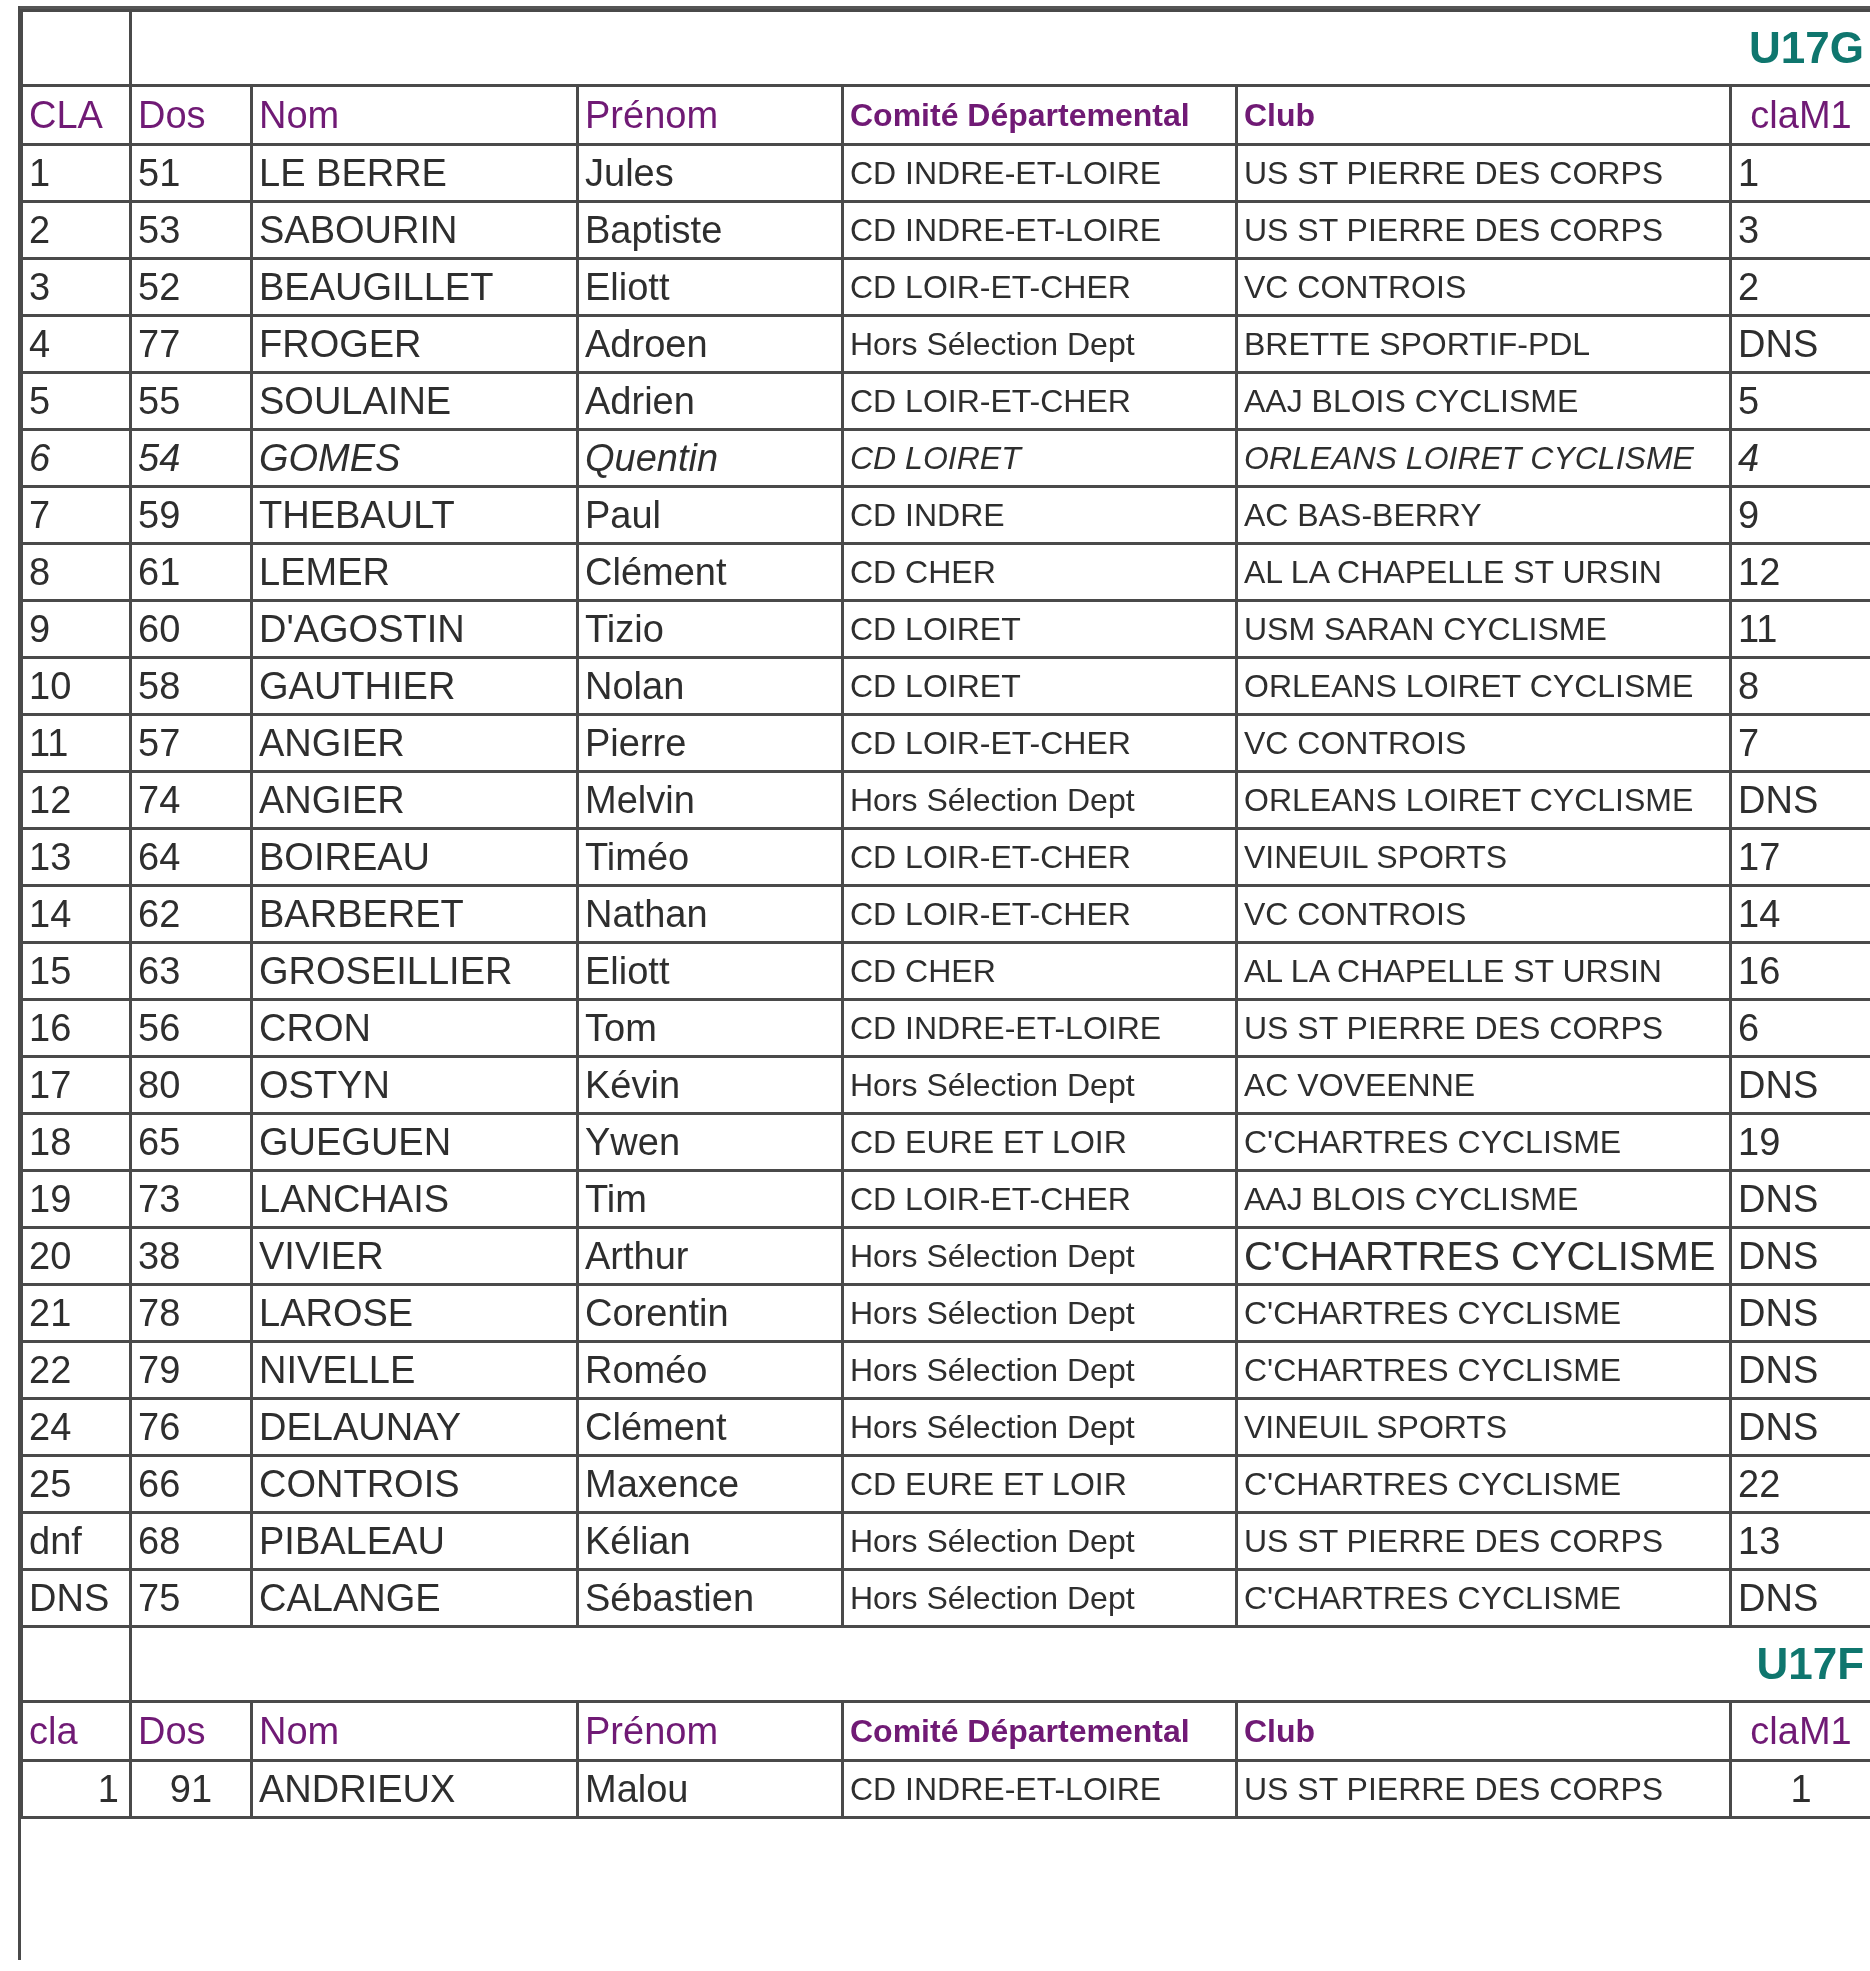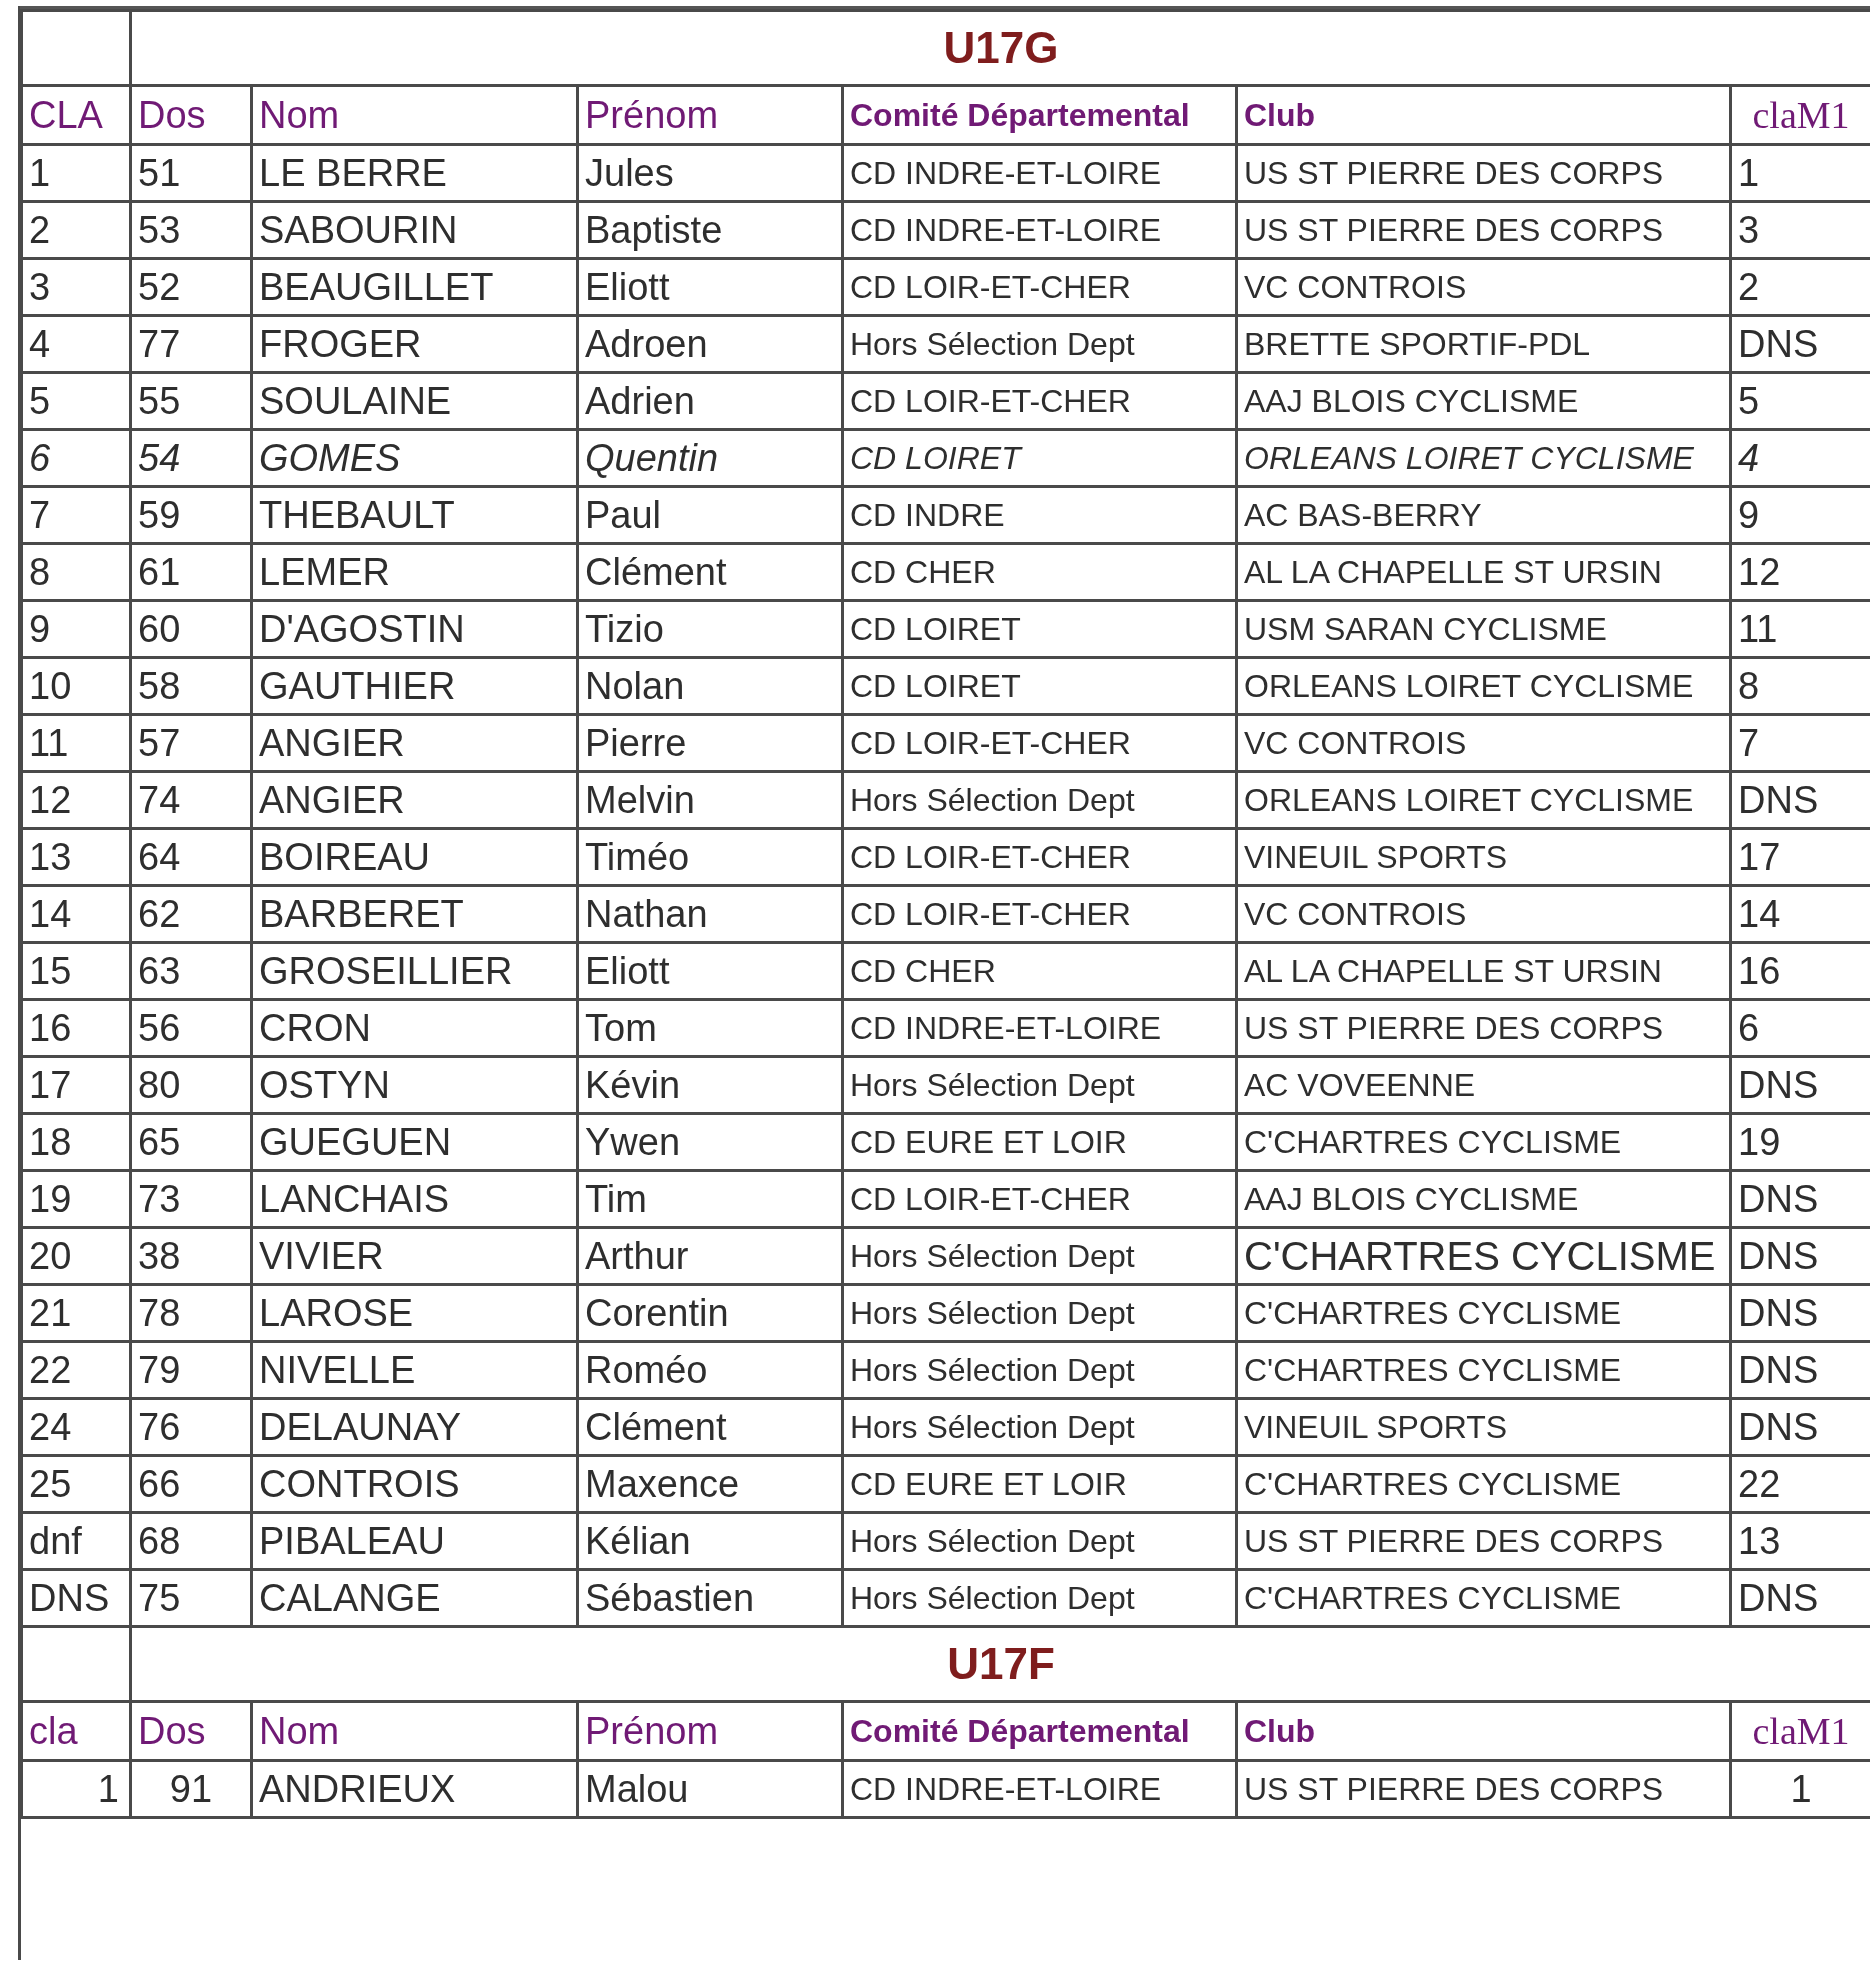--- a/index.html
+++ b/index.html
@@ -22,25 +22,25 @@
   col.c-club{ width: 494px; }
   col.c-m1  { width: 141px; }
   td {
     border: 3px solid #4a4a4a; padding: 0 6px; height: 54px;
     font-size: 38px; white-space: nowrap; overflow: hidden; vertical-align: middle;
     color: #2e2e2e;
   }
   td.small { font-size: 32px; }
   td.hdr { font-size: 38px; height: 56px; color: #701a75; }
   td.hdr.small { font-size: 32px; font-weight: bold; }
-  td.m1hdr { text-align: center; font-family: Liberation Serif, serif; }
+  td.m1hdr { text-align: center; }
   tr.title td { height: 72px; border-left: 3px solid #4a4a4a; }
   tr.title td.blank { border-right: 3px solid #4a4a4a; }
   tr.title td.cat {
-    text-align: center; font-weight: bold; font-size: 44px; color: #7f1d1d;
+    text-align: right; font-weight: bold; font-size: 44px; color: #0f766e;
     border-left: none; border-right: 3px solid #4a4a4a;
   }
   tr.italic td { font-style: italic; }
   td.big { font-size: 40px; }
   td.right { text-align: right; padding-right: 10px; }
   td.center { text-align: center; }
   .edge-left { position: absolute; left: 18px; top: 6px; width: 3px; height: 1954px; background: #4a4a4a; }
 </style>
 </head>
 <body>

